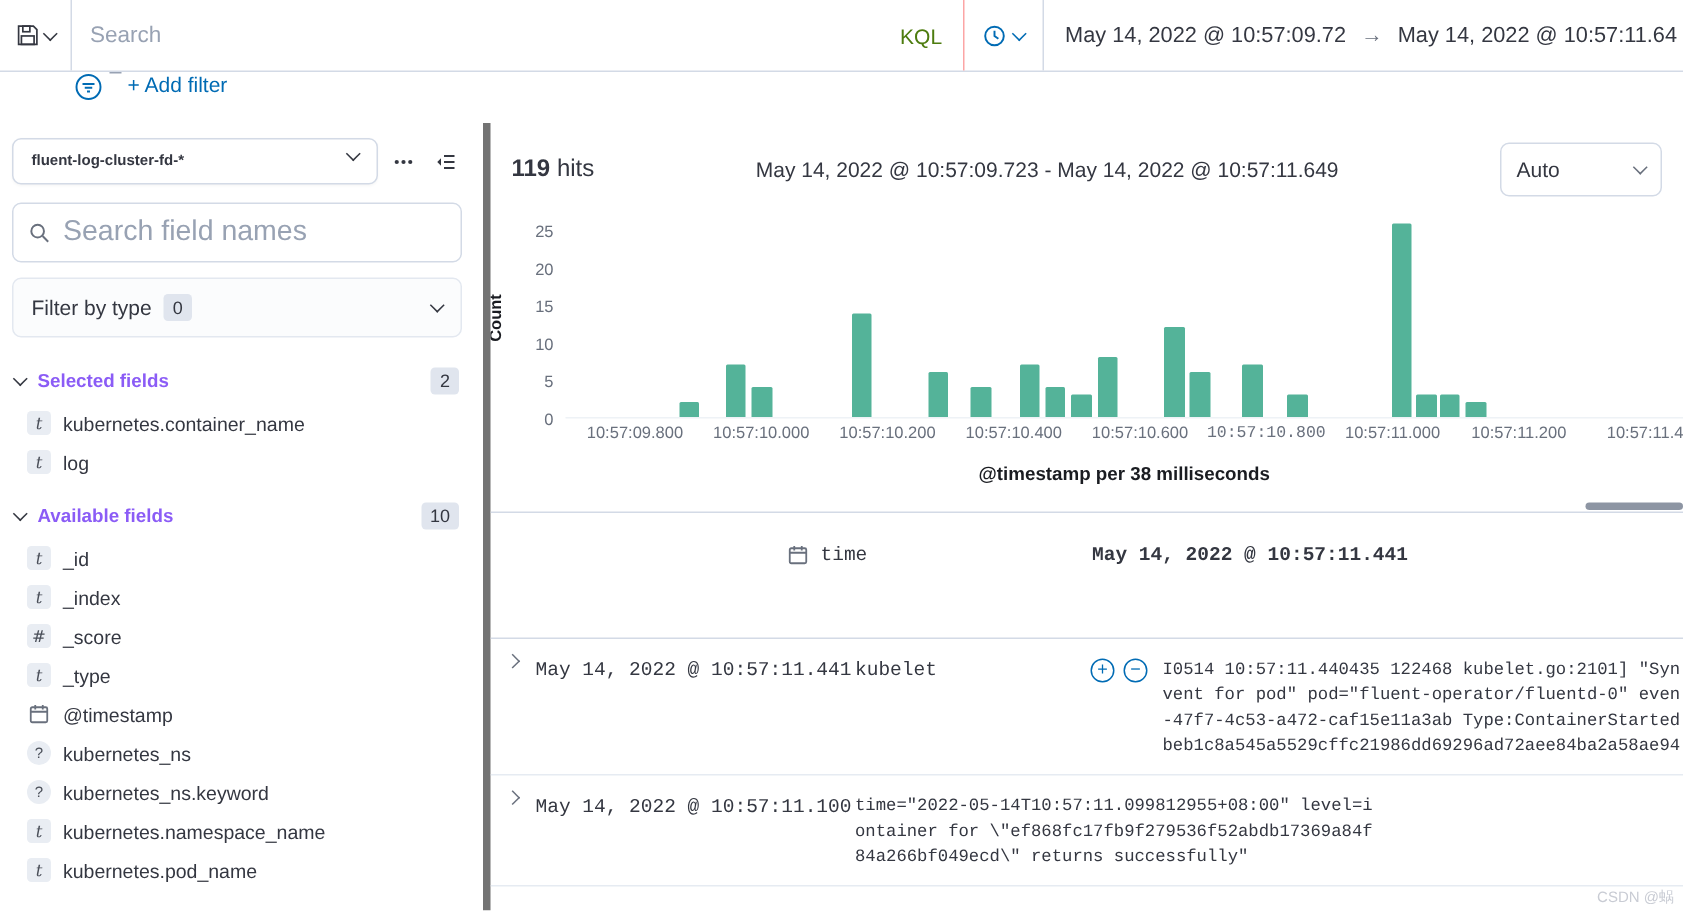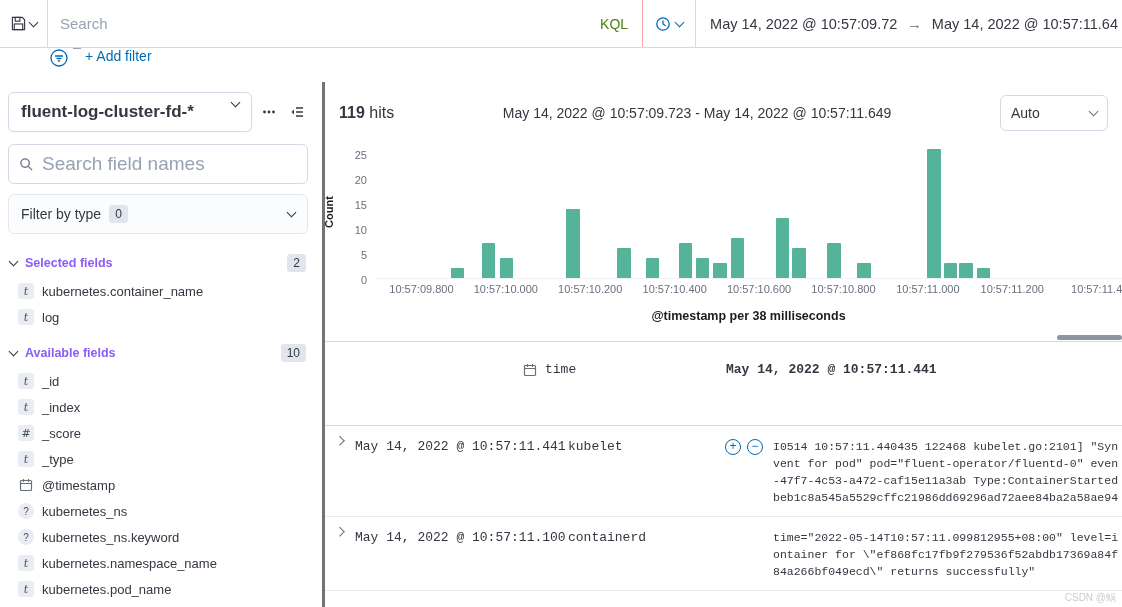--- a/index.html
+++ b/index.html
@@ -24,27 +24,27 @@
   .arrow { color:#69707d; }
 
   
   .filterbar { height:34px; display:flex; gap:4px; padding:0 8px;margin-left:41px; }
   .pin-dash { width:8px; height:1px; background:#98a2b3; }
   .add-filter { color:#006bb4; font-size:14px; cursor:pointer; }
 
   
   .content { display:flex; height:525px; }
   .sidebar { width:322px; padding:10px 14px 0 8px; flex:none; }
-  .main { flex:1; position:relative; border-left:3px solid #737373; overflow:hidden; }
+  .main { flex:1; position:relative; border-left:5px solid #737373; overflow:hidden; }
 
   
   .idx-row { display:flex; align-items:center; gap:6px; margin-bottom:12px; }
   .idx-btn { flex:1; display:flex; justify-content:space-between;
     border:1px solid #d3dae6; border-radius:6px; background:#fff; padding:9px 12px;
-    font-weight:700; font-size:17px; cursor:pointer; box-shadow:0 1px 2px rgba(0,0,0,.04); }
+    font-weight:700; font-size:10px; cursor:pointer; box-shadow:0 1px 2px rgba(0,0,0,.04); }
   .mini-btn { width:22px; height:22px; display:flex; align-items:center; justify-content:center;
     cursor:pointer; color:#343741; }
   .fsearch { display:flex; align-items:center; gap:8px; border:1px solid #d3dae6; border-radius:6px;
     height:40px; padding:0 10px; margin-bottom:10px; background:#fff; }
   .fsearch input { border:none; outline:none; flex:1; font-size:19px; color:#0c4a6e;
     font-family:"Liberation Sans", sans-serif; }
   .fsearch input::placeholder { color:#98a2b3; }
   .ftype { display:flex; align-items:center; gap:8px; height:40px; border:1px solid #e3e8f0;
     background:#fbfcfd; border-radius:6px; padding:0 12px; margin-bottom:14px; cursor:pointer; }
   .badge { background:#e0e5ee; color:#343741; border-radius:3px; font-size:12px; padding:1px 6px;
@@ -303,21 +303,21 @@
             <div class="hbar" style="left: 78.1944%; width: 1.80339%; height: 11.1111%; background: rgb(84, 179, 153);"></div>
             <div class="hbar" style="left: 80.5672%; width: 1.80339%; height: 7.40741%; background: rgb(84, 179, 153);"></div>
           </div>
       </div>
       <div class="xticks">
           <span class="xtick" style="left: 6.21469%;">10:57:09.800</span>
           <span class="xtick" style="left: 17.5141%;">10:57:10.000</span>
           <span class="xtick" style="left: 28.8136%;">10:57:10.200</span>
           <span class="xtick" style="left: 40.113%;">10:57:10.400</span>
           <span class="xtick" style="left: 51.4124%;">10:57:10.600</span>
-          <span class="xtick" style="left: 62.7119%;">10:57:10.800</span>
+          <span class="xtick" style="left: 62.7119%; font-family: Liberation Mono, monospace;">10:57:10.800</span>
           <span class="xtick" style="left: 74.0113%;">10:57:11.000</span>
           <span class="xtick" style="left: 85.3107%;">10:57:11.200</span>
           <span class="xtick" style="left: 96.6102%;">10:57:11.4</span>
         </div>
       <div class="axis-title">@timestamp per 38 milliseconds</div>
     </div>
 
     <div class="tbl-divider">
       <div class="hscroll-thumb"></div>
     </div>
@@ -348,21 +348,18 @@
         </span>
       </span>
       <span class="log-cell"><span style="display:block">I0514 10:57:11.440435 122468 kubelet.go:2101] "Syn</span><span style="display:block">vent for pod" pod="fluent-operator/fluentd-0" even</span><span style="display:block">-47f7-4c53-a472-caf15e11a3ab Type:ContainerStarted</span><span style="display:block">beb1c8a545a5529cffc21986dd69296ad72aee84ba2a58ae94</span></span>
     </div>
 
     <div class="doc-row">
       <span class="exp">
         <span class="chev right"></span>
       </span>
       <span class="time-cell">May 14, 2022 @ 10:57:11.100</span>
-      <span class="cont-cell">
-        <span class="cname">containerd</span>
-      </span>
       <span class="log-cell"><span style="display:block">time="2022-05-14T10:57:11.099812955+08:00" level=i</span><span style="display:block">ontainer for \"ef868fc17fb9f279536f52abdb17369a84f</span><span style="display:block">84a266bf049ecd\" returns successfully"</span></span>
     </div>
 
     <div class="watermark">CSDN @蜗</div>
   </div>
 </div>
 
 </body></html>

